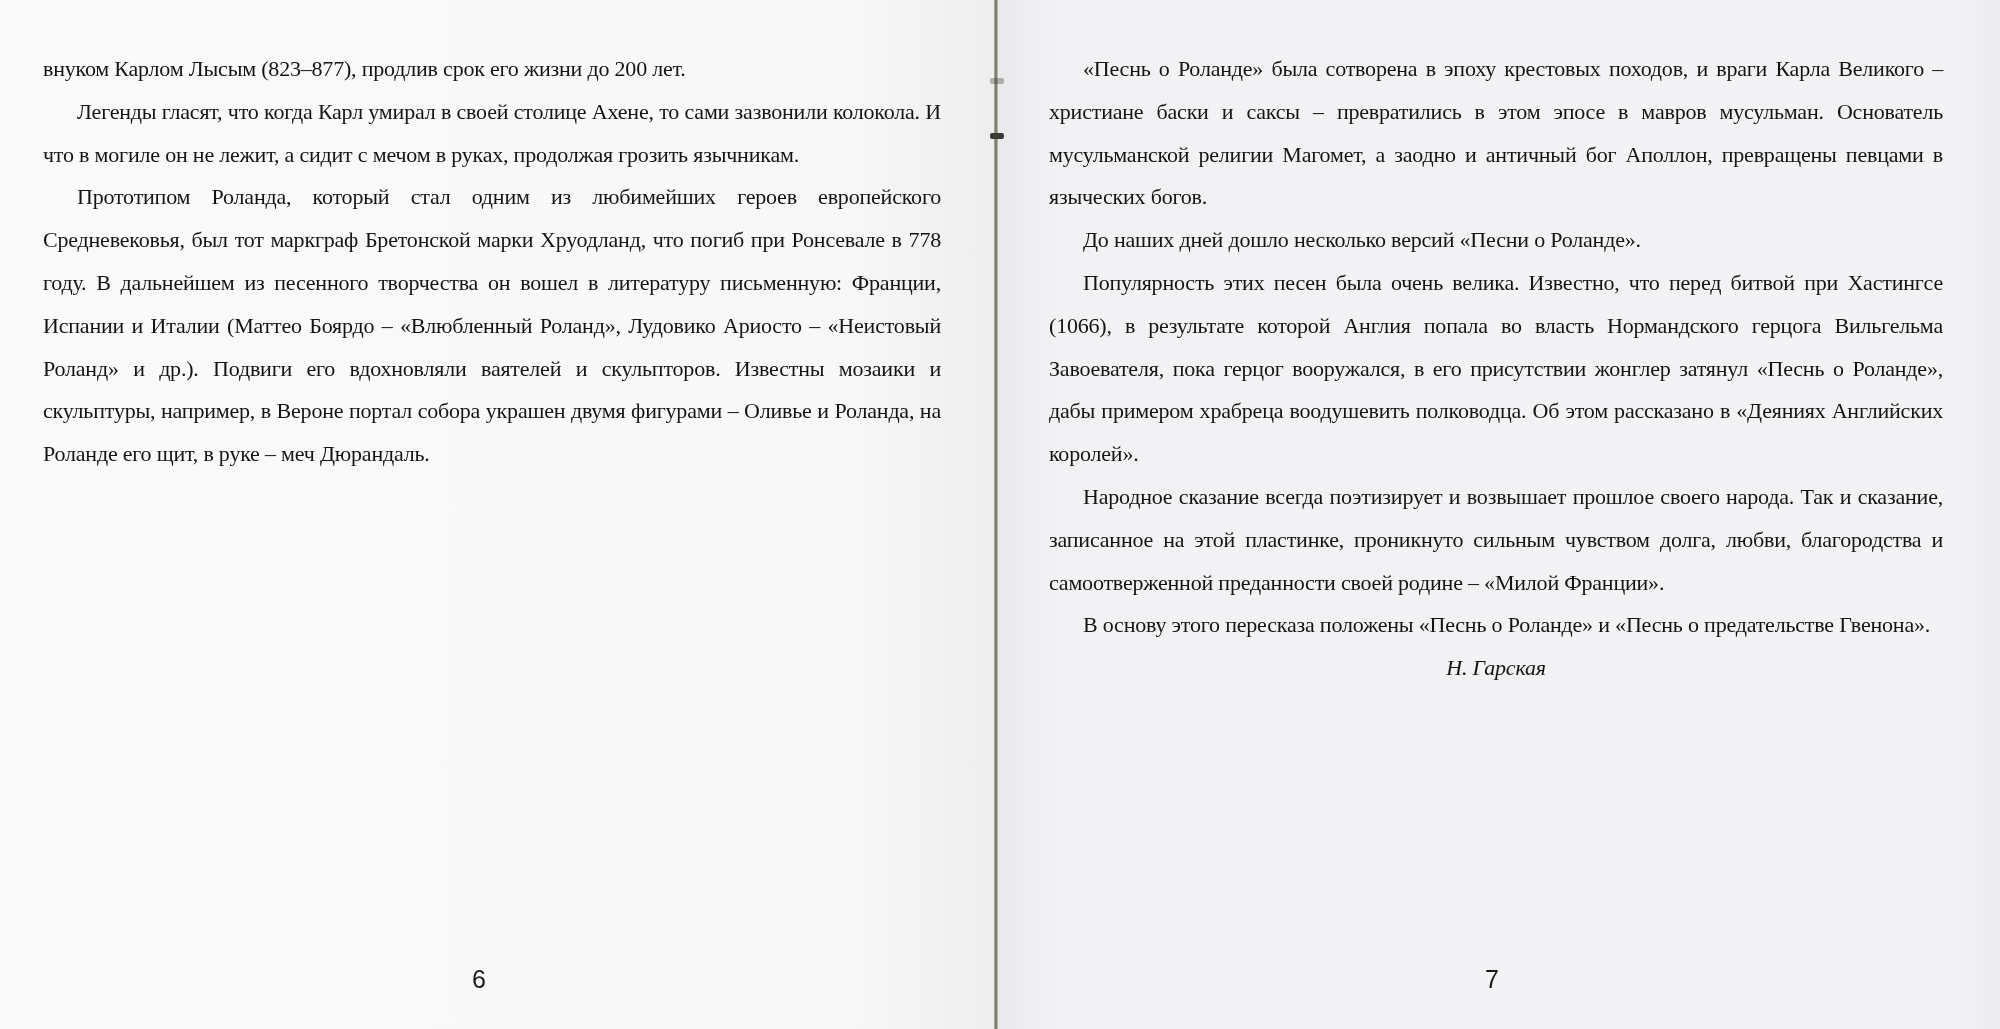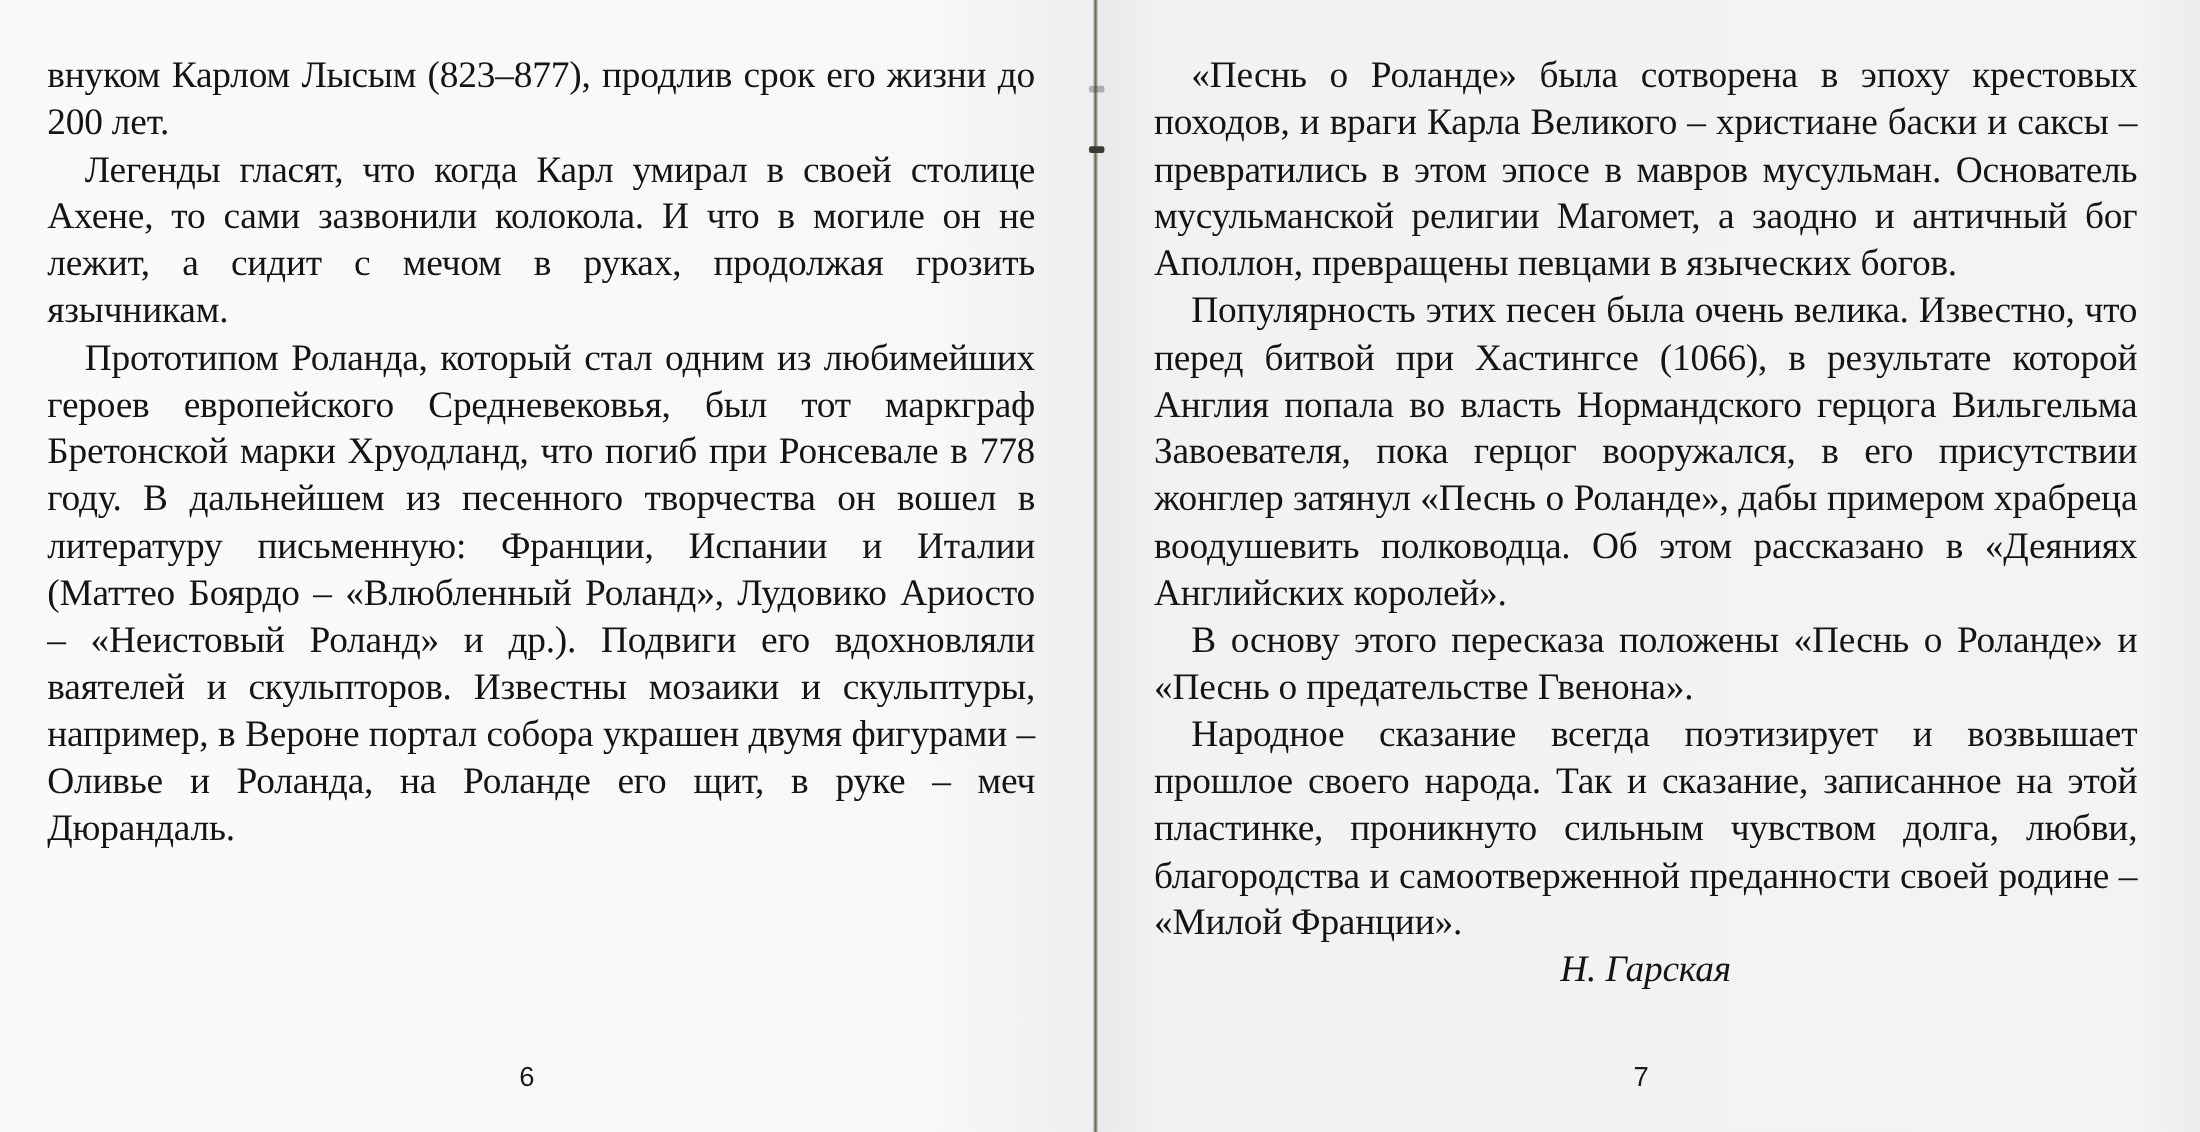--- a/index.html
+++ b/index.html
@@ -47,21 +47,21 @@
       background: #3b3b36;
       border-radius: 2px;
       z-index: 3;
     }
     .staple.s1 { top: 78px; opacity: 0.35; }
     .staple.s2 { top: 133px; }
     .text-block {
       position: absolute;
       top: 48px;
       font-family: "Liberation Serif", "DejaVu Serif", serif;
-      font-size: 34px;
+      font-size: 22px;
       line-height: 42.8px;
       color: #141414;
       text-align: justify;
       letter-spacing: -0.2px;
     }
     .page-left .text-block {
       left: 43px;
       width: 898px;
     }
     .page-right .text-block {
@@ -101,23 +101,24 @@
       <p class="para">внуком Карлом Лысым (823–877), продлив срок его жизни до 200 лет.</p>
       <p class="para indent">Легенды гласят, что когда Карл умирал в своей столице Ахене, то сами зазвонили колокола. И что в могиле он не лежит, а сидит с мечом в руках, продолжая грозить язычникам.</p>
       <p class="para indent">Прототипом Роланда, который стал одним из любимейших героев европейского Средневековья, был тот маркграф Бретонской марки Хруодланд, что погиб при Ронсевале в 778 году. В дальнейшем из песенного творчества он вошел в литературу письменную: Франции, Испании и Италии (Маттео Боярдо – «Влюбленный Роланд», Лудовико Ариосто – «Неистовый Роланд» и др.). Подвиги его вдохновляли ваятелей и скульпторов. Известны мозаики и скульптуры, например, в Вероне портал собора украшен двумя фигурами – Оливье и Роланда, на Роланде его щит, в руке – меч Дюрандаль.</p>
     </div>
     <div class="page-number">6</div>
   </div>
 
   <div class="page page-right">
     <div class="text-block">
       <p class="para indent">«Песнь о Роланде» была сотворена в эпоху крестовых походов, и враги Карла Великого – христиане баски и саксы – превратились в этом эпосе в мавров мусульман. Основатель мусульманской религии Магомет, а заодно и античный бог Аполлон, превращены певцами в языческих богов.</p>
+      <p class="para indent">До наших дней дошло несколько версий «Песни о Роланде».</p>
       <p class="para indent">Популярность этих песен была очень велика. Известно, что перед битвой при Хастингсе (1066), в результате которой Англия попала во власть Нормандского герцога Вильгельма Завоевателя, пока герцог вооружался, в его присутствии жонглер затянул «Песнь о Роланде», дабы примером храбреца воодушевить полководца. Об этом рассказано в «Деяниях Английских королей».</p>
+      <p class="para indent">Народное сказание всегда поэтизирует и возвышает прошлое своего народа. Так и сказание, записанное на этой пластинке, проникнуто сильным чувством долга, любви, благородства и самоотверженной преданности своей родине – «Милой Франции».</p>
       <p class="para indent">В основу этого пересказа положены «Песнь о Роланде» и «Песнь о предательстве Гвенона».</p>
-      <p class="para indent">Народное сказание всегда поэтизирует и возвышает прошлое своего народа. Так и сказание, записанное на этой пластинке, проникнуто сильным чувством долга, любви, благородства и самоотверженной преданности своей родине – «Милой Франции».</p>
       <p class="signature">Н. Гарская</p>
     </div>
     <div class="page-number">7</div>
   </div>
 
   <div class="gutter"></div>
   <div class="staple s1"></div>
   <div class="staple s2"></div>
 </div>
 

